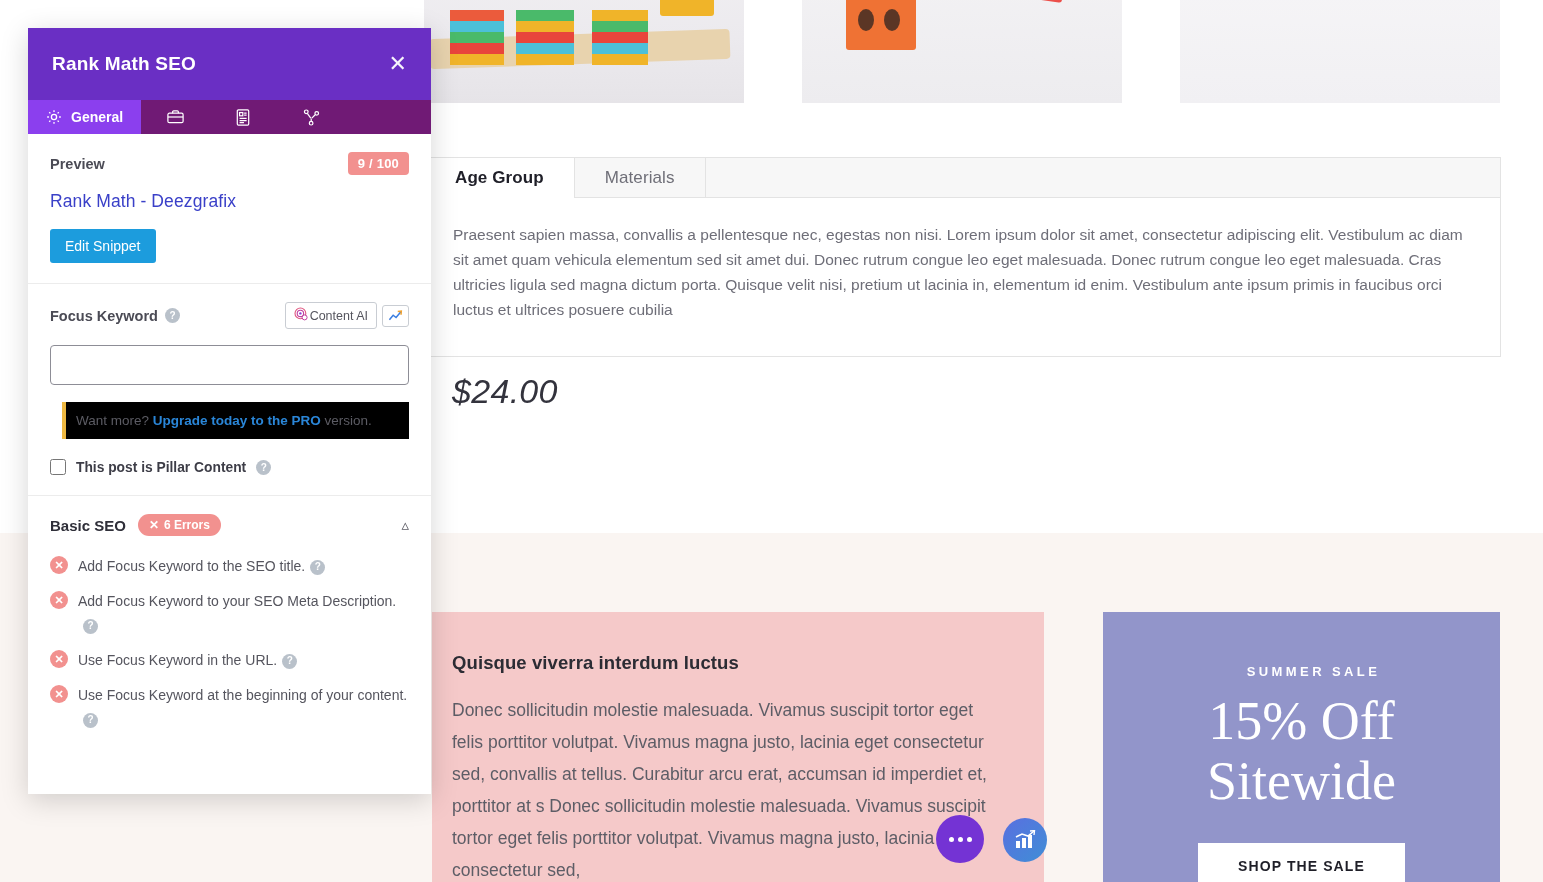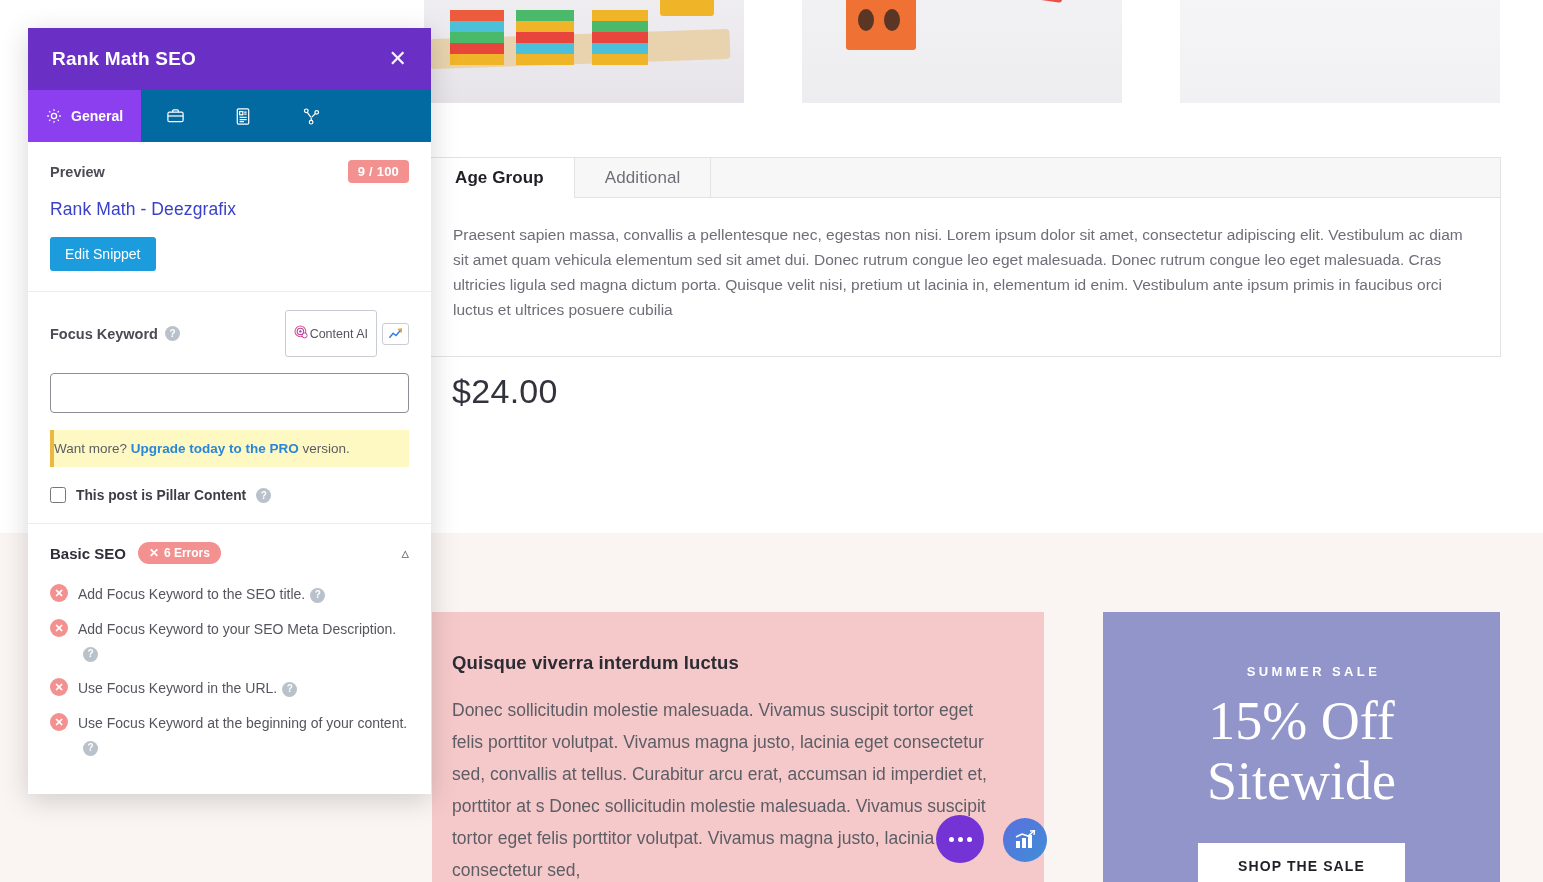--- a/index.html
+++ b/index.html
@@ -41,21 +41,21 @@
   .desc-tab.active { background: #ffffff; color: #1f1f28; font-weight: 600; position: relative; }
   .desc-tab.active::after { content:""; position:absolute; left:0; right:0; bottom:-1px; height:1px; background:#fff; }
   .desc-body {
     border: 1px solid #e3e3e3; background: #ffffff;
     padding: 24px 34px 34px 28px;
     font-size: 15.5px; line-height: 25px; color: #6e6e78;
     min-height: 154px;
   }
 
   
-  .price { position: absolute; left: 452px; top: 372px; font-size: 34px; color: #33333d; letter-spacing: .3px; }
+  .price { position: absolute; left: 452px; top: 372px; font-size: 34px; color: #33333d; letter-spacing: .3px; font-style: italic; }
 
   
   .pink-card {
     position: absolute; left: 432px; top: 612px; width: 612px; height: 290px;
     background: #f5c9c9; padding: 40px 44px 0 20px;
   }
   .pink-title { font-size: 18.5px; font-weight: 700; color: #2c2c34; margin-bottom: 20px; letter-spacing: .1px; }
   .pink-text { font-size: 17.5px; line-height: 32px; color: #5d5d66; }
 
   .promo {
@@ -78,27 +78,27 @@
   .fab-more span { display: block; width: 5px; height: 5px; border-radius: 50%; background: #fff; margin: 0 2px; }
   .fab-chart { left: 1003px; top: 818px; width: 44px; height: 44px; background: linear-gradient(135deg,#5a6fe0,#3f8ed6); }
 
   
   .rm-panel {
     position: absolute; left: 28px; top: 28px; width: 403px; height: 766px;
     background: #ffffff; box-shadow: 0 6px 26px rgba(0,0,0,.17);
     overflow: hidden; display: flex; flex-direction: column;
   }
   .rm-head {
-    height: 62px; background: #6a2fc4; display: flex; align-items: center;
+    height: 72px; background: #6a2fc4; display: flex; align-items: center;
     justify-content: space-between; padding: 0 24px; flex: none;
   }
   .rm-title { color: #ffffff; font-size: 19px; font-weight: 700; letter-spacing: .2px; }
   .rm-close { color: #ffffff; font-size: 22px; line-height: 1; cursor: pointer; opacity: .95; }
 
-  .rm-tabs { height: 52px; background: #0369a1; display: flex; flex: none; }
+  .rm-tabs { height: 34px; background: #701a75; display: flex; flex: none; }
   .rm-tab {
     display: flex; align-items: center; justify-content: center; gap: 9px;
     color: #ffffff; font-size: 14px; cursor: pointer; padding: 0 18px; min-width: 68px;
   }
   .rm-tab.active { background: #8b3fee; font-weight: 600; }
   .rm-tab svg { display: block; }
 
   .rm-scroll { flex: 1; overflow: hidden; position: relative; background: #fff; }
 
   .rm-sec { padding: 18px 22px 20px 22px; border-bottom: 1px solid #ececec; }
@@ -118,35 +118,35 @@
   .fk-head { display: flex; align-items: center; justify-content: space-between; }
   .fk-left { display: flex; align-items: center; gap: 7px; }
   .help {
     display: inline-flex; align-items: center; justify-content: center;
     width: 15px; height: 15px; border-radius: 50%; background: #b9c1ca;
     color: #ffffff; font-size: 10px; font-weight: 700; cursor: pointer; flex: none;
   }
   .fk-btns { display: flex; align-items: center; gap: 5px; }
   .btn-ai {
     display: flex; align-items: center; gap: 2px; border: 1px solid #c9cdd3;
-    border-radius: 3px; padding: 14px 8px; font-size: 12.5px; color: #55555e;
+    border-radius: 3px; padding: 4px 8px; font-size: 12.5px; color: #55555e;
     background: #fff; cursor: pointer;
   }
   .btn-trend {
     border: 1px solid #c9cdd3; border-radius: 3px; padding: 3px 5px;
     background: #fff; cursor: pointer; display: flex; align-items: center;
   }
   .fk-input {
     width: 100%; height: 40px; margin-top: 16px; border: 1px solid #8d8d96;
     border-radius: 4px; padding: 0 10px; font-size: 14px; font-family: inherit;
     color: #333; background: #fff;
   }
   .notice {
-    margin-top: 17px; background: #fef9c3; border-left: 4px solid #edb842;
-    padding: 11px 0; font-size: 13.5px; color: #5c5c64;
+    margin-top: 17px; background: #000000; border-left: 4px solid #edb842;
+    padding: 11px 10px; font-size: 13.5px; color: #5c5c64; margin-left: 12px;
   }
   .notice a { color: #2a86d8; text-decoration: none; font-weight: 700; }
   .pillar { display: flex; align-items: center; gap: 10px; margin-top: 20px; }
   .pillar input { width: 16px; height: 16px; accent-color: #fff; cursor: pointer; }
   .pillar-lbl { font-size: 13.8px; color: #3d3d47; font-weight: 700; text-align: right; }
 
   .basic-head { display: flex; align-items: center; justify-content: space-between; padding: 18px 22px 8px 22px; }
   .basic-left { display: flex; align-items: center; gap: 12px; }
   .basic-title { font-size: 15px; font-weight: 700; color: #2f2f39; }
   .err-badge {
@@ -217,21 +217,21 @@
     </div>
     <div class="gal-item gal-3">
       
       
     </div>
   </div>
 
   <div class="desc-wrap">
     <div class="desc-tabs">
       <div class="desc-tab active">Age Group</div>
-      <div class="desc-tab">Additional</div>
+      <div class="desc-tab">Materials</div>
     </div>
     <div class="desc-body">Praesent sapien massa, convallis a pellentesque nec, egestas non nisi. Lorem ipsum dolor sit amet, consectetur adipiscing elit. Vestibulum ac diam sit amet quam vehicula elementum sed sit amet dui. Donec rutrum congue leo eget malesuada. Donec rutrum congue leo eget malesuada. Cras ultricies ligula sed magna dictum porta. Quisque velit nisi, pretium ut lacinia in, elementum id enim. Vestibulum ante ipsum primis in faucibus orci luctus et ultrices posuere cubilia</div>
   </div>
 
   <div class="price">$24.00</div>
 
   <div class="pink-card">
     <div class="pink-title">Quisque viverra interdum luctus</div>
     <div class="pink-text">Donec sollicitudin molestie malesuada. Vivamus suscipit tortor eget felis porttitor volutpat. Vivamus magna justo, lacinia eget consectetur sed, convallis at tellus. Curabitur arcu erat, accumsan id imperdiet et, porttitor at s Donec sollicitudin molestie malesuada. Vivamus suscipit tortor eget felis porttitor volutpat. Vivamus magna justo, lacinia eget consectetur sed,</div>
   </div>

